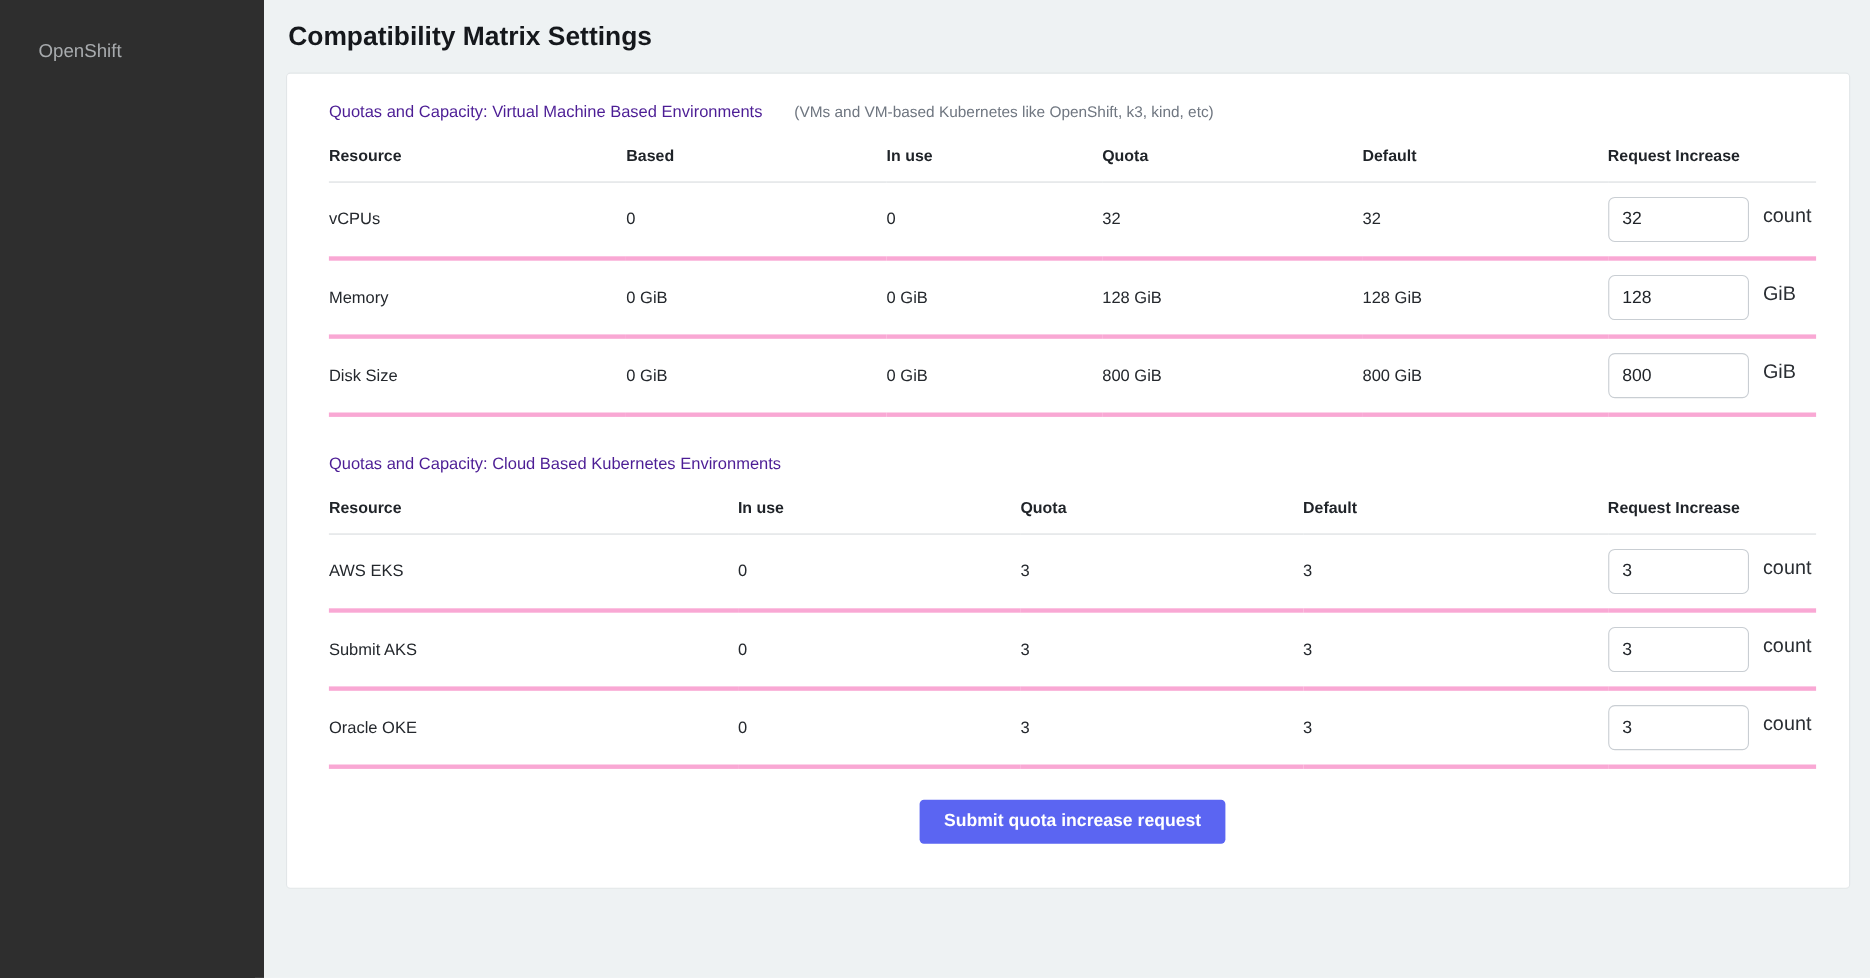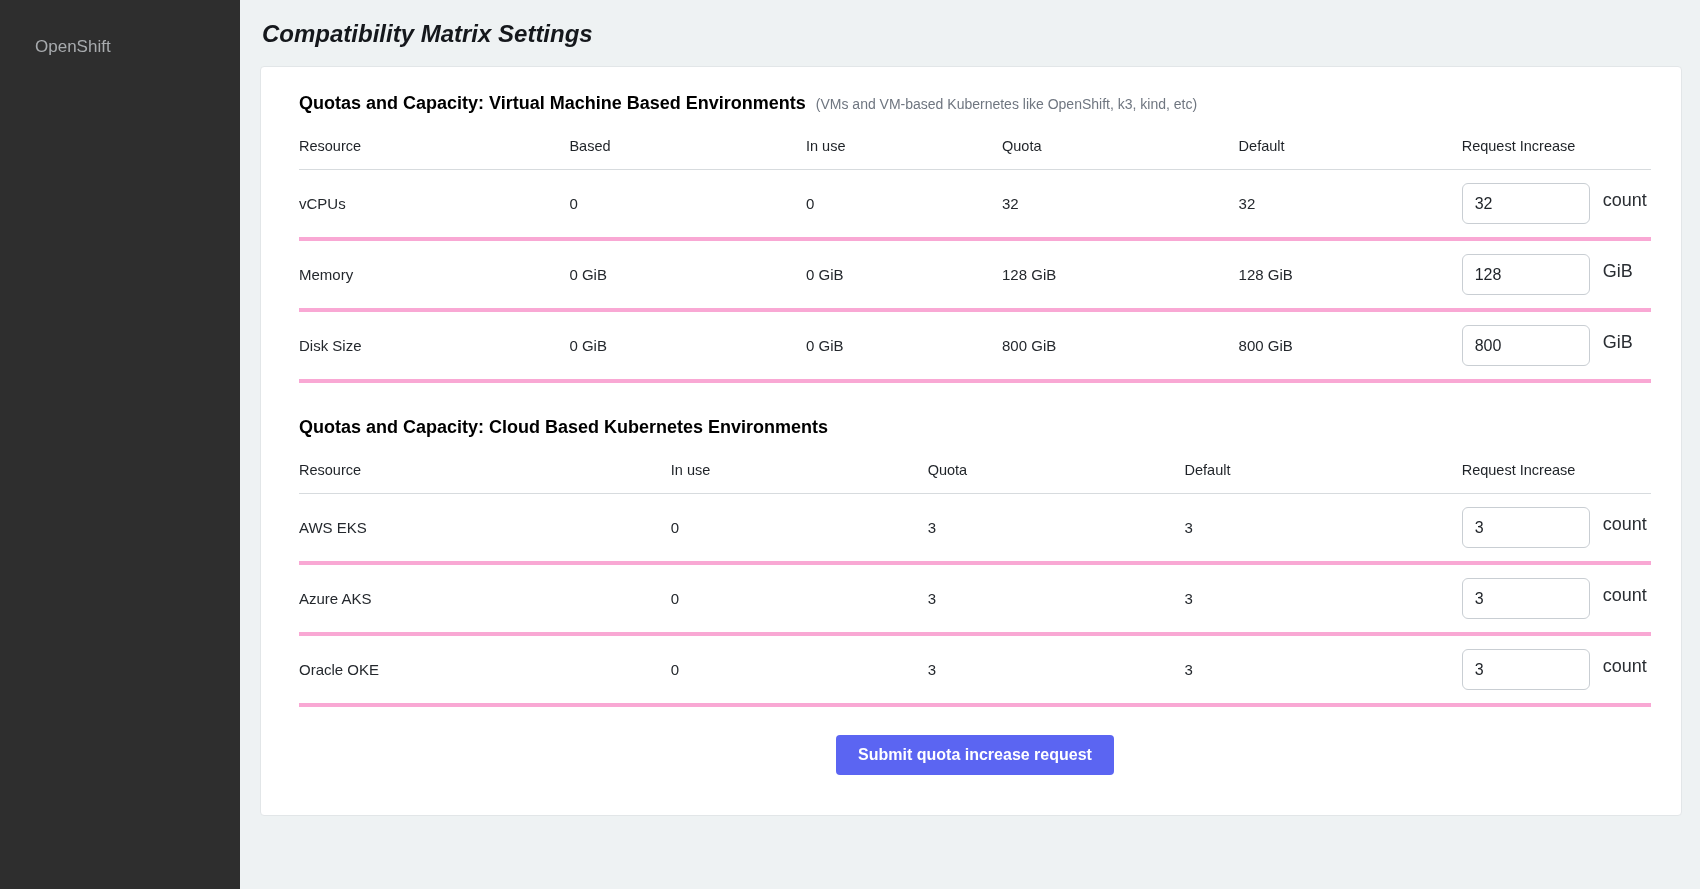--- a/index.html
+++ b/index.html
@@ -35,40 +35,39 @@
     border-left-color: var(--active-accent, #e5484d);
   }
 
   
   .main { flex: 1; height: 100%; overflow: hidden; }
   .page-title {
     font-size: 24px;
     font-weight: 700;
     color: #15181c;
     padding: 20px 0 16px 22px;
-    font-style: italic;
   }
   .card {
     background: #ffffff;
     border: 1px solid #e2e6e8;
     border-radius: 4px;
     margin: 2px 18px 0 20px;
     padding: 26px 30px 28px 38px;
   }
 
   .section-head { display: flex; align-items: baseline; gap: 10px; margin-bottom: 16px; }
-  .section-head h2 { font-size: 18px; font-weight: 700; color: #000000; }
-  .section-head .muted { font-size: 14px; color: #6f7680; font-weight: 400; }
+  .section-head h2 { font-size: 15px; font-weight: 400; color: #4c1d95; }
+  .section-head .muted { font-size: 14px; color: #6f7680; font-weight: 400; margin-left: 19px; }
   .section-head.second { margin-top: 34px; }
 
   table.quota-table { width: 100%; border-collapse: collapse; table-layout: fixed; }
   table.quota-table th {
     text-align: left;
     font-size: 14.5px;
-    font-weight: 400;
+    font-weight: 700;
     color: #1f2328;
     padding: 8px 0 15px 0;
     border-bottom: 1px solid #d7dbde;
   }
   table.quota-table td {
     font-size: 15px;
     color: #24282d;
     padding: 25px 0;
     border-bottom: 4px solid #f9a8d4;
     vertical-align: middle;
@@ -212,21 +211,21 @@
             <td>3</td>
             <td>3</td>
             <td class="req-cell">
               <div class="req">
                 <input type="text" value="3" style="">
                 <span class="unit">count</span>
               </div>
             </td>
           </tr>
           <tr>
-            <td class="resource">Azure AKS</td>
+            <td class="resource">Submit AKS</td>
             <td>0</td>
             <td>3</td>
             <td>3</td>
             <td class="req-cell">
               <div class="req">
                 <input type="text" value="3" style="">
                 <span class="unit">count</span>
               </div>
             </td>
           </tr>

